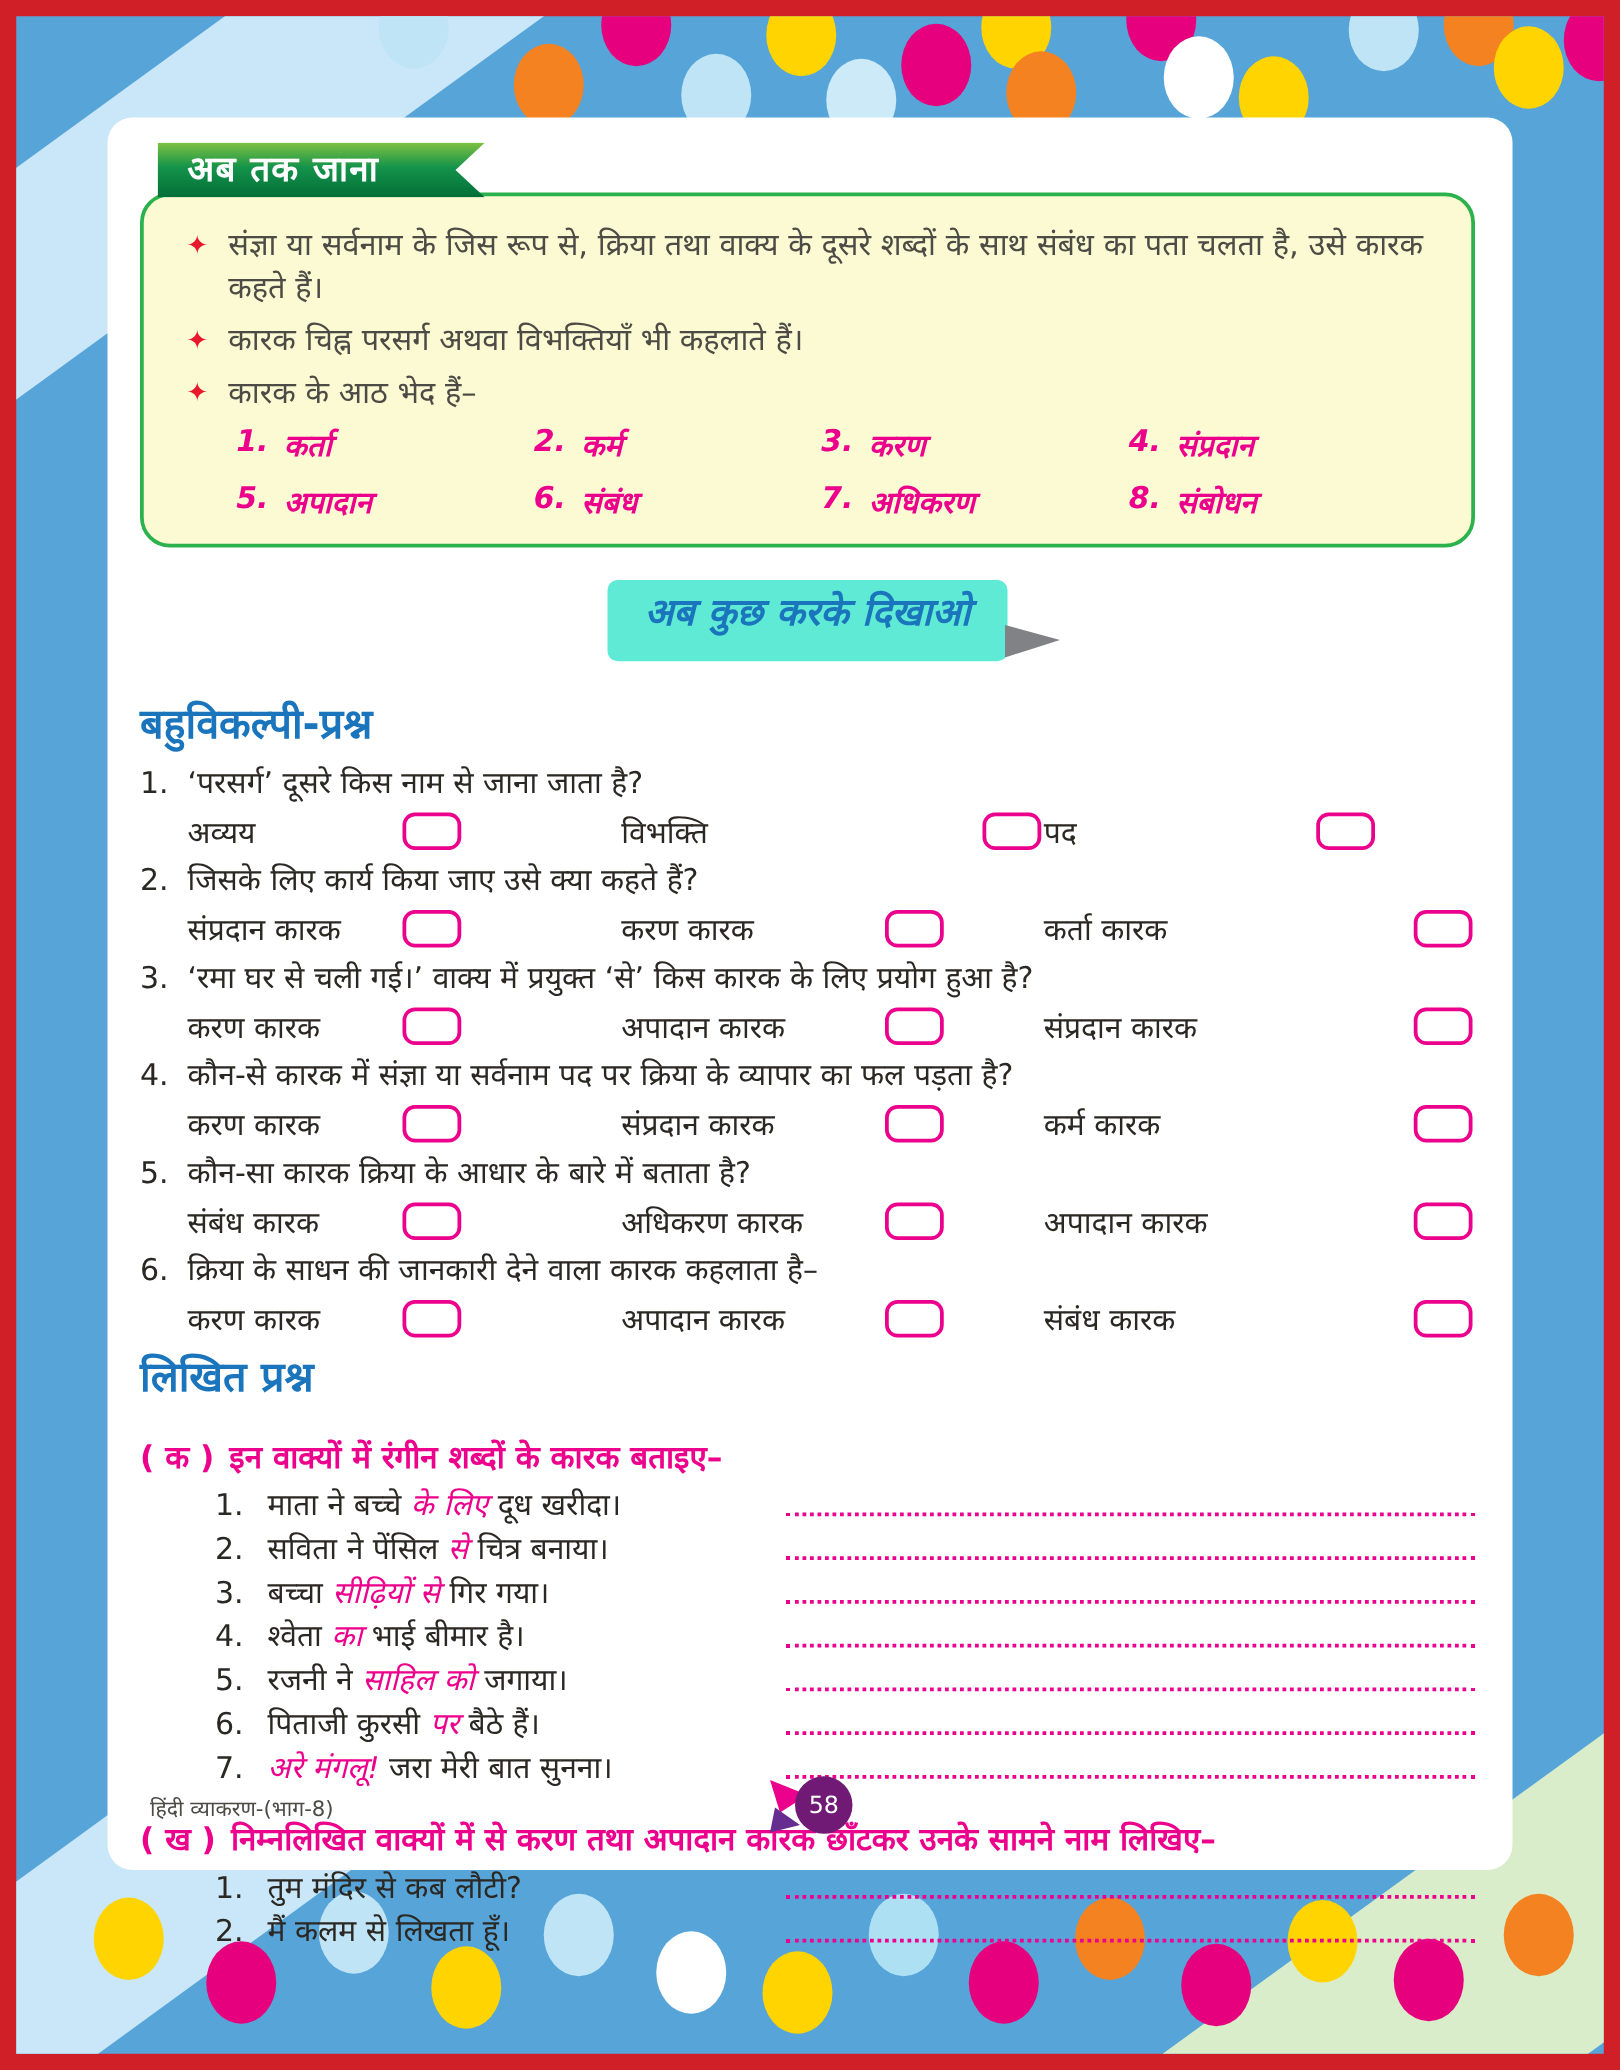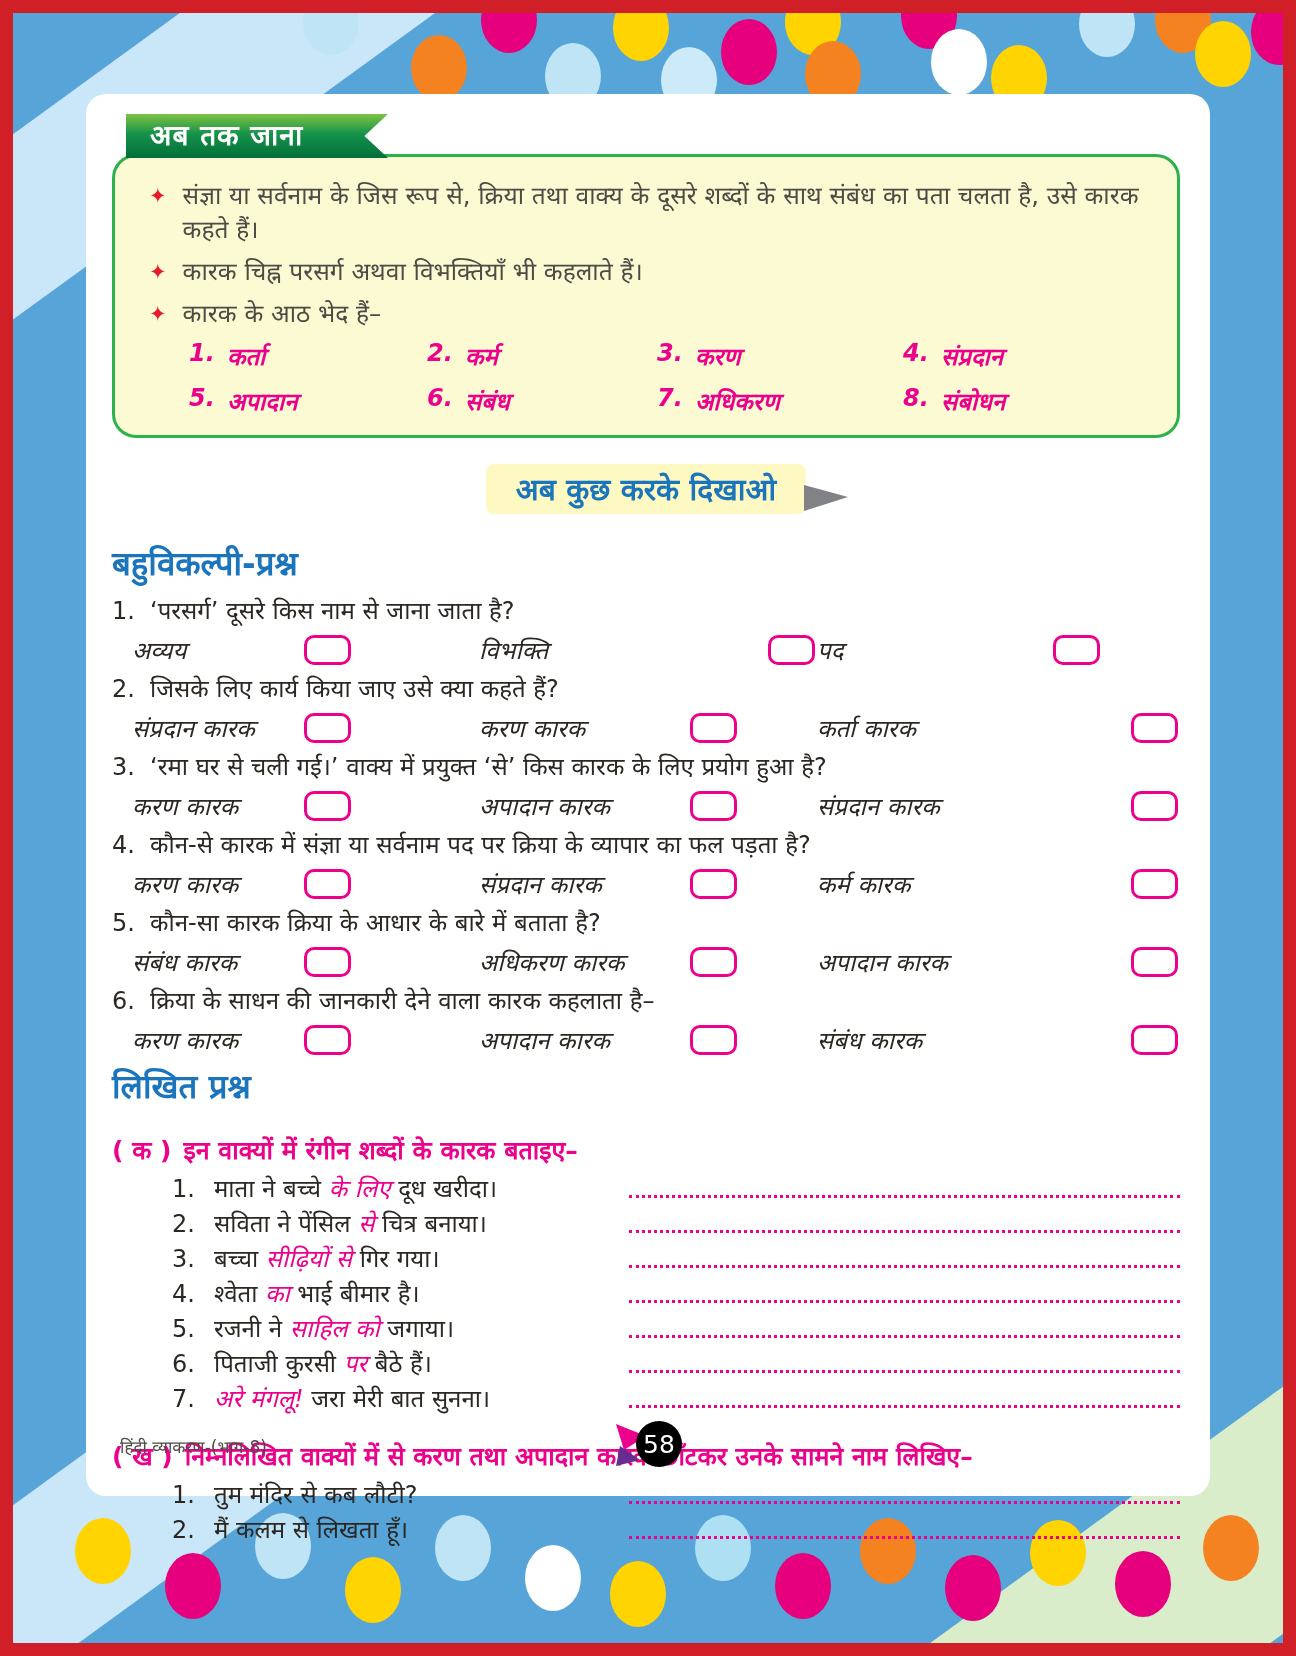--- a/index.html
+++ b/index.html
@@ -37,51 +37,51 @@
   .diamond { color:#e8192c; margin-right:16px; font-size:21px; line-height:34px; flex:0 0 auto; }
   .point-text { font-size:24.5px; line-height:34px; color:#4c4b45; font-weight:500; }
   .types {
     margin:8px 0 0 40px; display:grid; grid-template-columns:238px 230px 246px auto;
     row-gap:12px; font-size:24px; font-style:italic; color:#ec018c; font-weight:600;
   }
   .type-item { display:flex; }
   .type-num { width:38px; flex:0 0 auto; }
 
   .activity { margin:26px auto 0; width:fit-content; position:relative;
-    background:#fef9c3; border-radius:8px; padding:4px 30px 5px; }
+    background:#5eead4; border-radius:8px; padding:4px 30px 20px;font-style:italic; }
   .activity-text { color:#1b75bc; font-size:30px; font-weight:bold; }
   .activity-arrow { position:absolute; right:-42px; bottom:3px; width:0; height:0;
     border-left:44px solid #808285; border-top:12px solid transparent; border-bottom:14px solid transparent; }
 
   .h-blue { color:#1b75bc; font-size:33px; font-weight:bold; margin:26px 0 10px; }
 
   .q-line { display:flex; font-size:24px; line-height:33px; color:#2b2722; font-weight:500; }
   .q-num { flex:0 0 38px; }
-  .opts { margin-left:20px; display:grid; grid-template-columns:347px 338px 1fr; padding:5px 0 7px;font-style:italic; }
+  .opts { margin-left:38px; display:grid; grid-template-columns:347px 338px 1fr; padding:5px 0 7px; }
   .opt { display:flex; justify-content:space-between; align-items:center; font-size:24px; color:#2b2722; font-weight:500; }
   .opt.o1 { padding-right:128px; }
   .opt.o2 { padding-right:80px; }
   .opt.o3 { padding-right:2px; }
   .checkbox { width:47px; height:30px; border:3.5px solid #ec018c; border-radius:10px; background:#fff; flex:0 0 auto; }
 
   .sec-title { font-size:25px; font-weight:bold; color:#ec018c; margin:24px 0 8px; }
   .sec-label { margin-right:12px; }
 
   .wq { display:flex; align-items:flex-end; margin-bottom:5px; font-size:24px; line-height:30px; color:#2b2722; font-weight:500; }
   .wq-left { flex:0 0 505px; display:flex; padding-left:60px; }
   .wq-num { flex:0 0 42px; }
   .wq-line { flex:1; border-bottom:3px dotted #ec018c; margin:0 0 6px 12px; height:24px; }
   .hl { color:#ec018c; font-style:italic;margin-top:16px; }
 
   .footer { position:absolute; left:30px; right:30px; bottom:28px; height:50px; }
   .book-label { position:absolute; left:4px; bottom:10px; font-size:17px; color:#4c4b45; }
   .page-badge { position:absolute; left:50%; transform:translateX(-50%); bottom:0; display:flex; align-items:center; }
   .bookmark { width:36px; height:48px; margin-right:-14px; }
-  .badge-circle { width:46px; height:46px; border-radius:50%; background:#000000; color:#fff;
-    font-size:25px; display:flex; align-items:center; justify-content:center; z-index:2; }
+  .badge-circle { width:46px; height:46px; border-radius:50%; background:#701a75; color:#fff;
+    font-size:19px; display:flex; align-items:center; justify-content:center; z-index:2; }
 </style>
 </head>
 <body>
 
 <div class="bg">
   <div class="band band-tl"></div>
   <div class="band band-bl"></div>
   <div class="band band-br"></div>
 
   <div class="dot" style="left:290px;top:-24px;background:#bfe4f6"></div>

